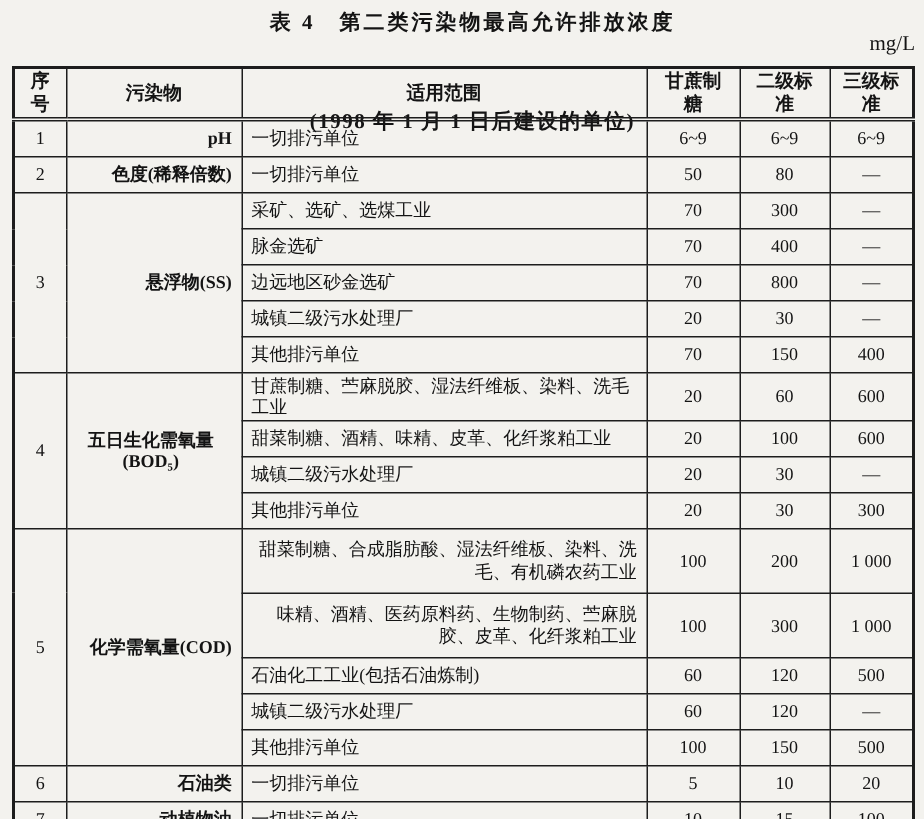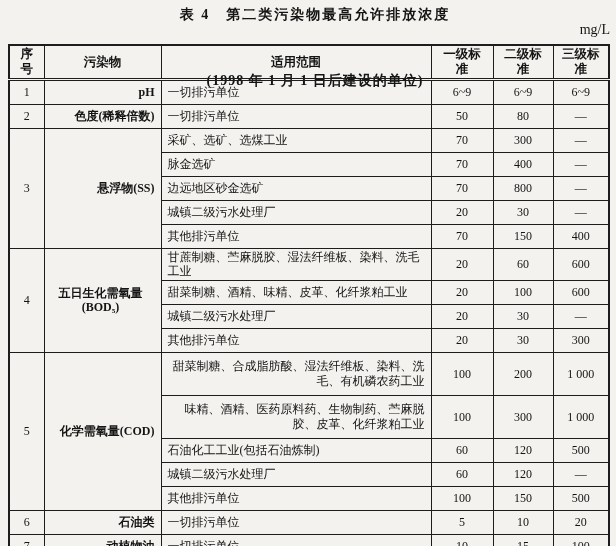--- a/index.html
+++ b/index.html
@@ -70,21 +70,21 @@
         <col style="width:270px">
       <col style="width:62px">
         <col style="width:60px">
         <col style="width:56px">
     </colgroup>
     <thead>
       <tr>
         <th>序号</th>
         <th>污染物</th>
         <th>适用范围</th>
-        <th>一级标准</th>
+        <th>甘蔗制糖</th>
         <th>二级标准</th>
         <th>三级标准</th>
       </tr>
     </thead>
     <tbody>
 
       <tr>
         <td class="c-no">1</td>
         <td class="c-pol">pH</td>
         <td class="c-scope">一切排污单位</td>

